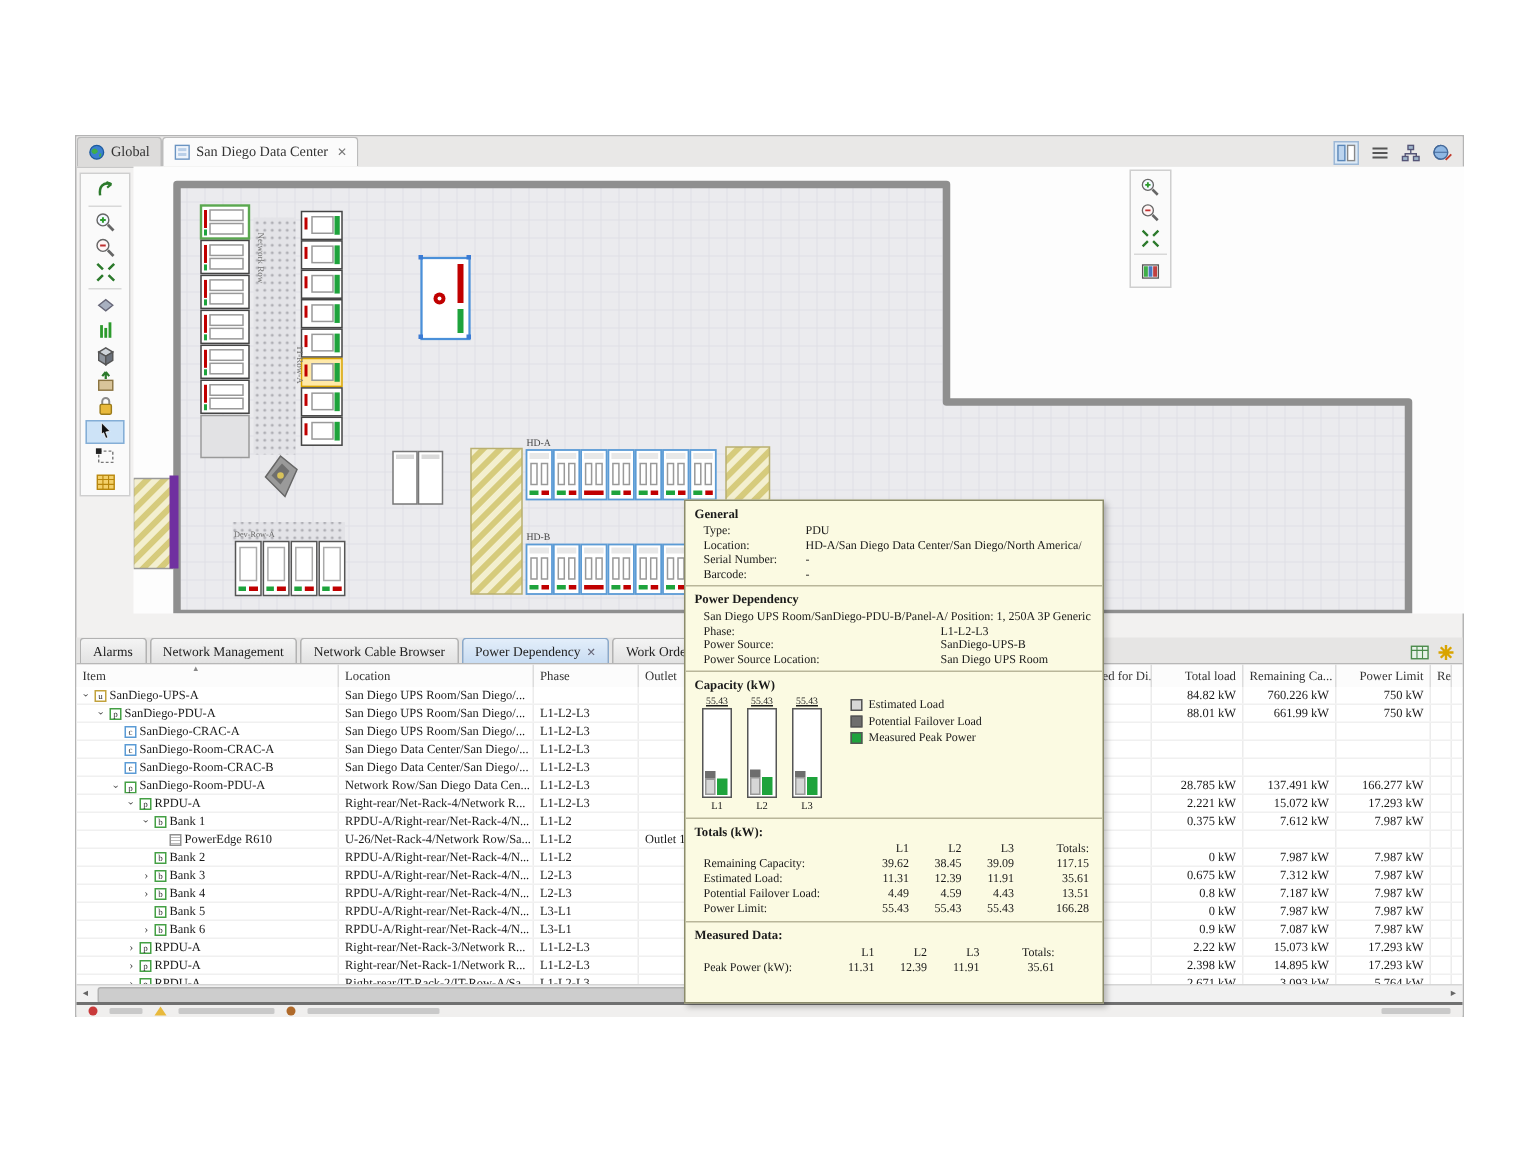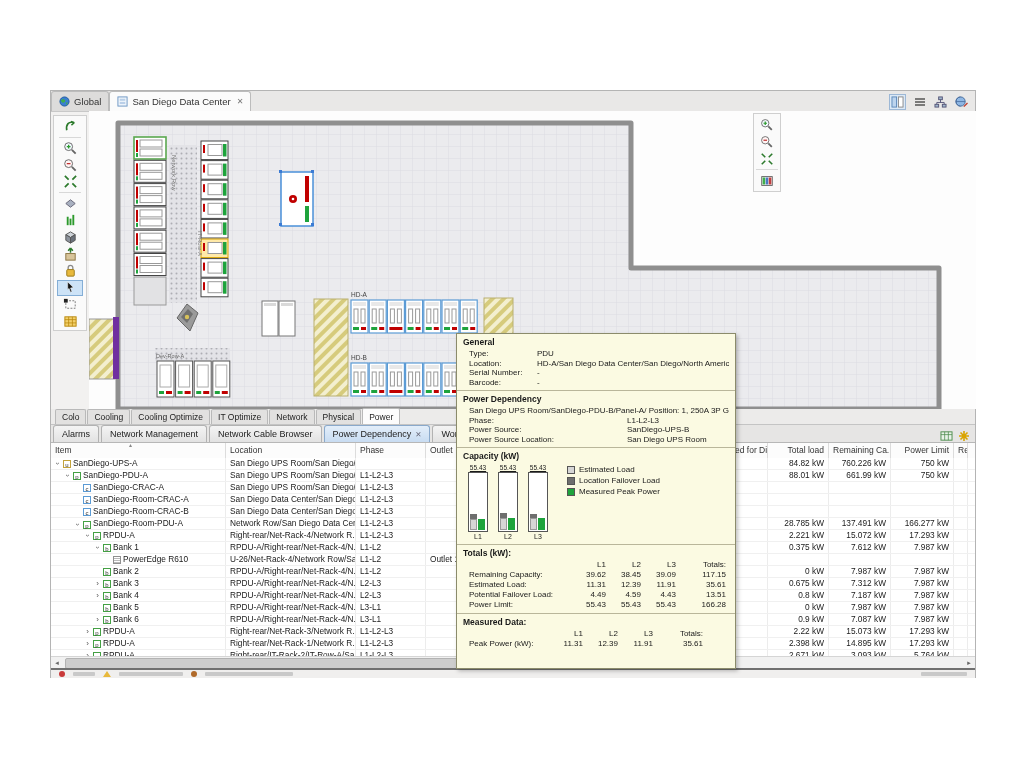--- a/index.html
+++ b/index.html
@@ -1,18 +1,18 @@
 <!DOCTYPE html>
 <html><head>
 <meta charset="utf-8">
 <style>
   html,body{margin:0;padding:0;background:#fff;}
   #stage{position:relative;width:1024px;height:768px;background:#fff;overflow:hidden;
          font-family:"Liberation Sans","DejaVu Sans",sans-serif;color:#1a1a1a;}
-  .abs{position:absolute;}
+  .abs{position:absolute;font-family:Liberation Serif, serif;}
   #app{left:50px;top:90px;width:926px;height:588px;background:#f2f1f0;border:1px solid #b4b4b4;box-sizing:border-box;}
 
   
   #edtabs{left:0;top:0;width:924px;height:20px;background:#e9e8e7;border-bottom:1px solid #c8c8c8;display:flex;align-items:flex-end;}
   .edtab{height:19px;display:flex;align-items:center;gap:4px;padding:0 7px;font-size:9.5px;border:1px solid #bcbcbc;border-bottom:none;border-radius:3px 3px 0 0;background:#dddcdb;color:#333;}
   .edtab.active{background:#fbfbfb;}
   .edtab .x{font-size:8px;color:#777;margin-left:2px;}
   #edicons{position:absolute;right:6px;top:3px;display:flex;gap:6px;align-items:center;}
   .edicon{width:15px;height:14px;display:flex;align-items:center;justify-content:center;}
   .edicon.sel{background:#dce9f6;border:1px solid #9db8d6;}
@@ -481,29 +481,20 @@
     <span class="tbtn">
           <svg width="14" height="14" viewBox="0 0 16 16">
             <rect x="2" y="3" width="12" height="10" fill="#fff" stroke="#555"></rect>
             <rect x="3" y="4" width="3" height="8" fill="#3fae49"></rect>
             <rect x="6.5" y="4" width="3" height="8" fill="#4a78c2"></rect>
             <rect x="10" y="4" width="3" height="8" fill="#c04040"></rect>
           </svg>
         </span>
   </div>
 
-  <div id="layertabs" class="abs">
-        <div class="ltab">Colo</div>
-        <div class="ltab">Cooling</div>
-        <div class="ltab">Cooling Optimize</div>
-        <div class="ltab">IT Optimize</div>
-        <div class="ltab">Network</div>
-        <div class="ltab">Physical</div>
-        <div class="ltab active">Power</div>
-      </div>
 
   <div id="paneltabs" class="abs">
         <div class="ptab">
           <span>Alarms</span>
         </div>
         <div class="ptab">
           <span>Network Management</span>
         </div>
         <div class="ptab">
           <span>Network Cable Browser</span>
@@ -906,21 +897,21 @@
               </div>
               <div class="glab">L3</div>
             </div>
             <div id="legend">
               <div class="legrow">
                 <span class="legsw" style="background: rgb(214, 214, 214);"></span>
                 <span>Estimated Load</span>
               </div>
               <div class="legrow">
                 <span class="legsw" style="background: rgb(110, 110, 110);"></span>
-                <span>Location Failover Load</span>
+                <span>Potential Failover Load</span>
               </div>
               <div class="legrow">
                 <span class="legsw" style="background: rgb(30, 163, 60);"></span>
                 <span>Measured Peak Power</span>
               </div>
             </div>
           </div>
     </div>
 
     <div class="sect">

